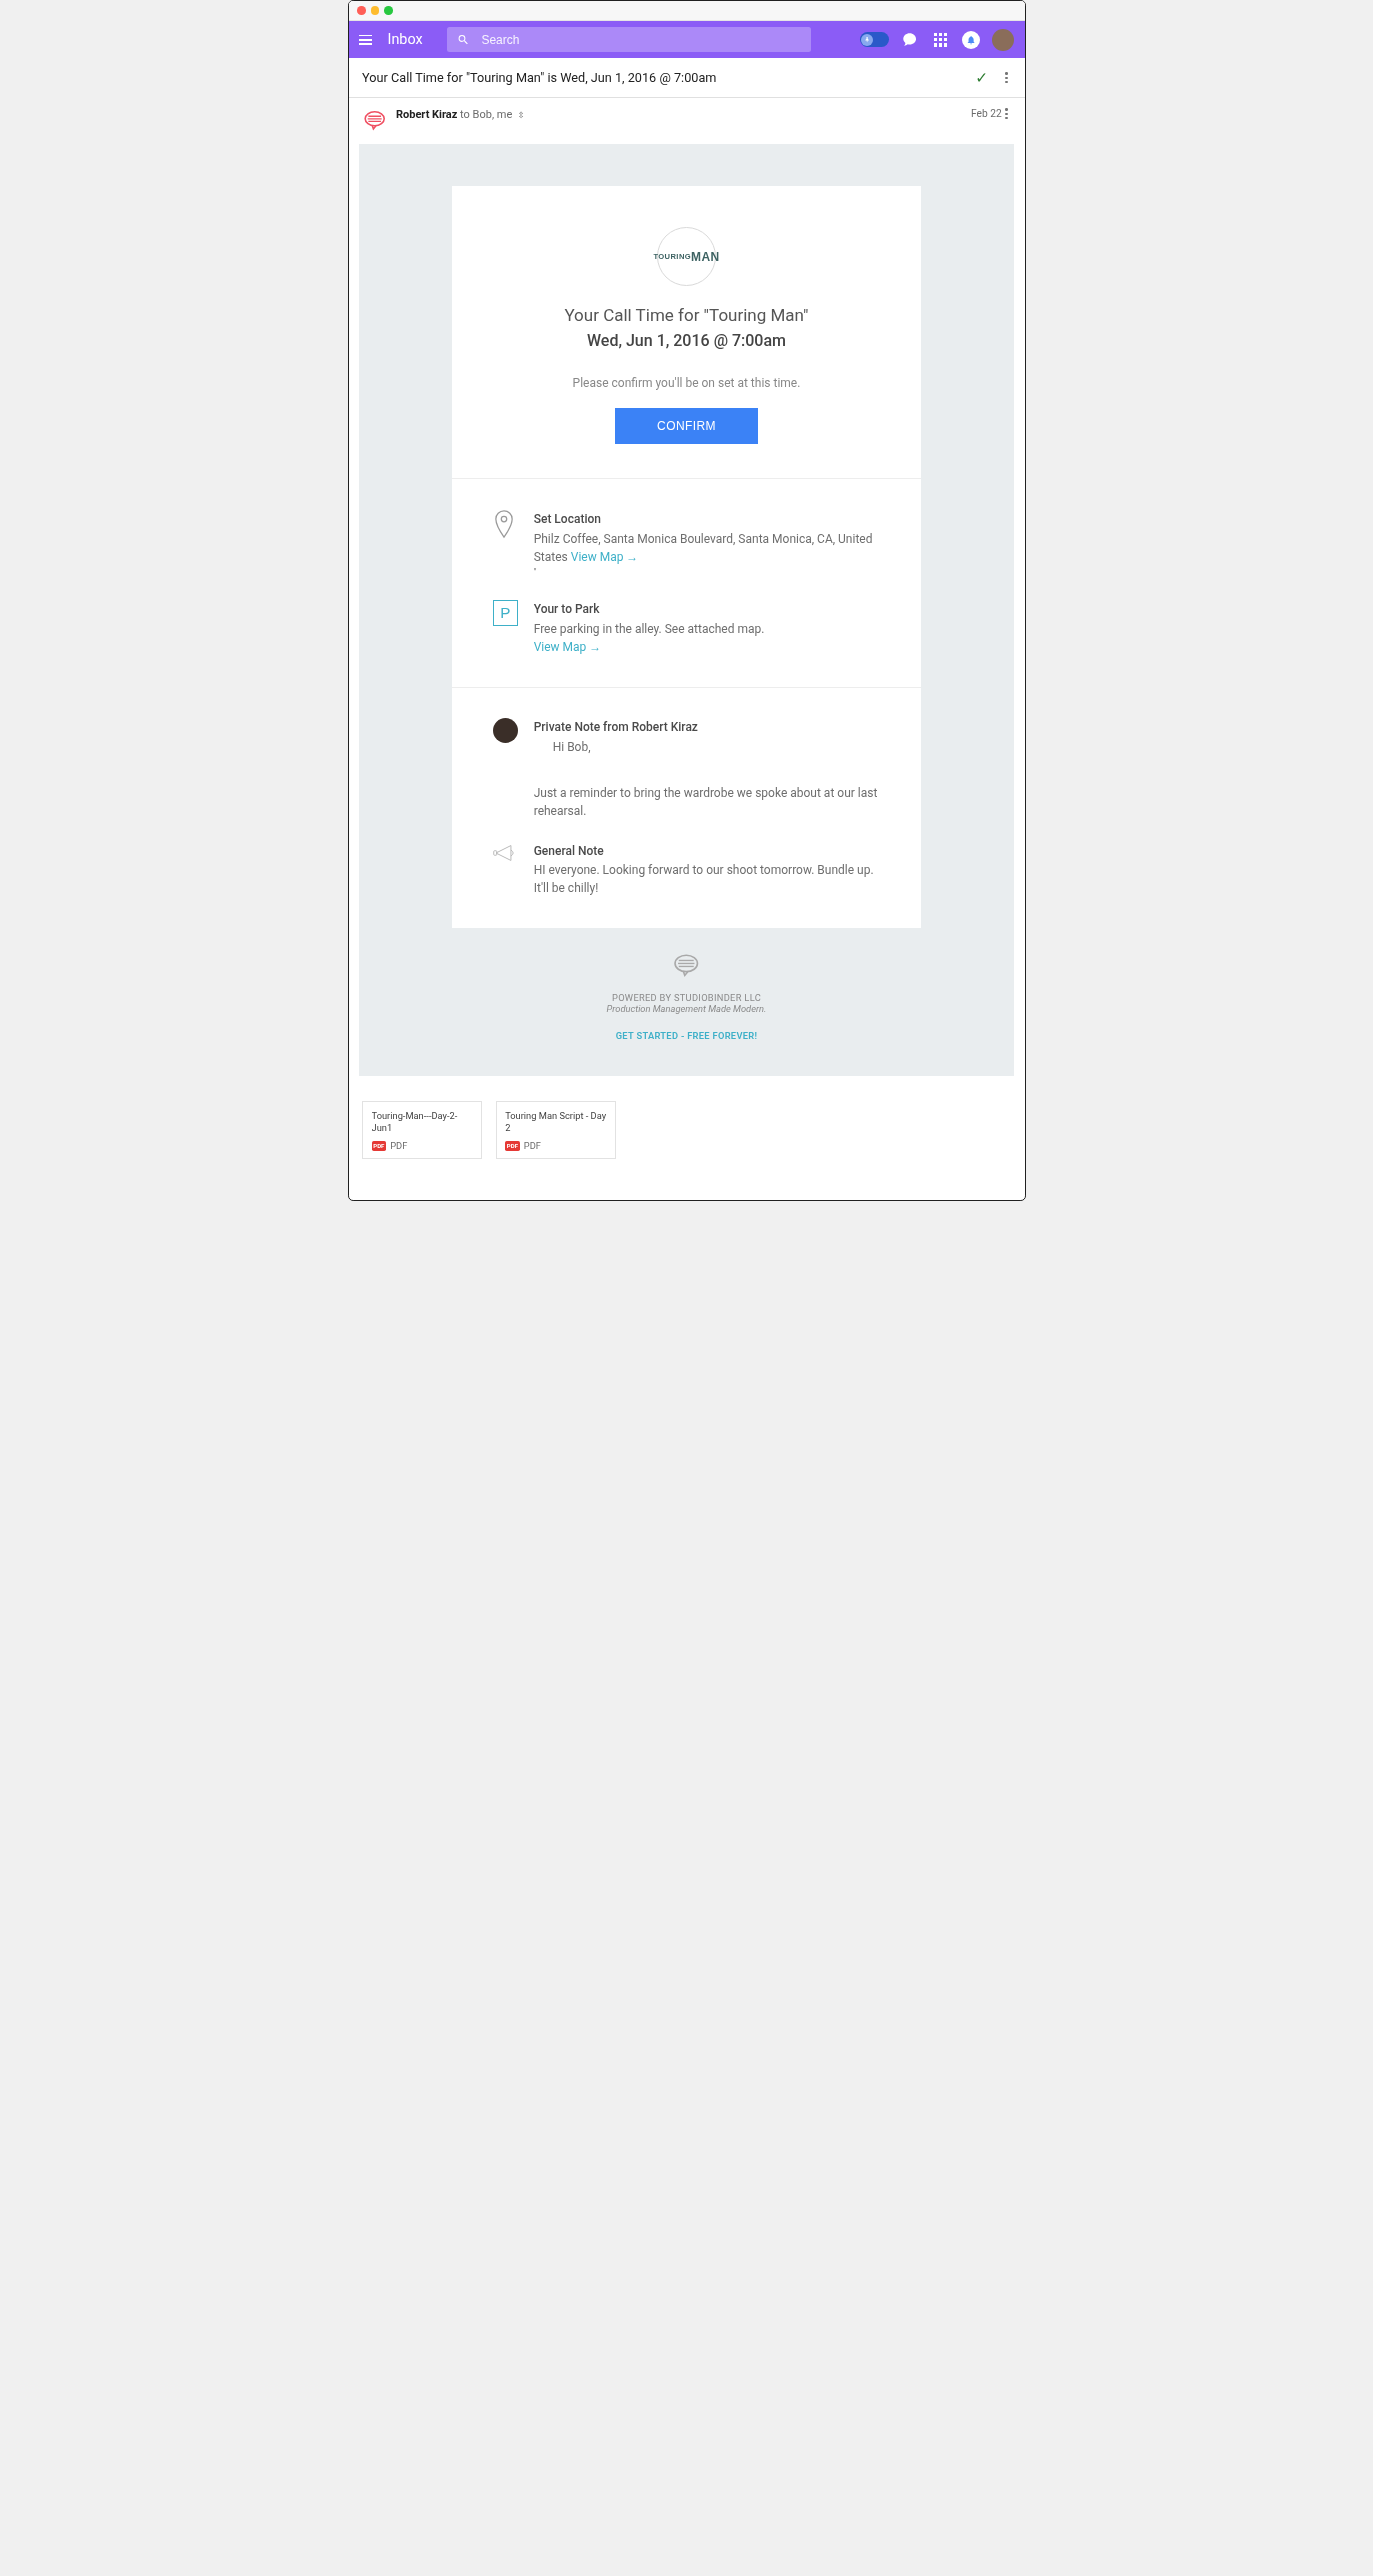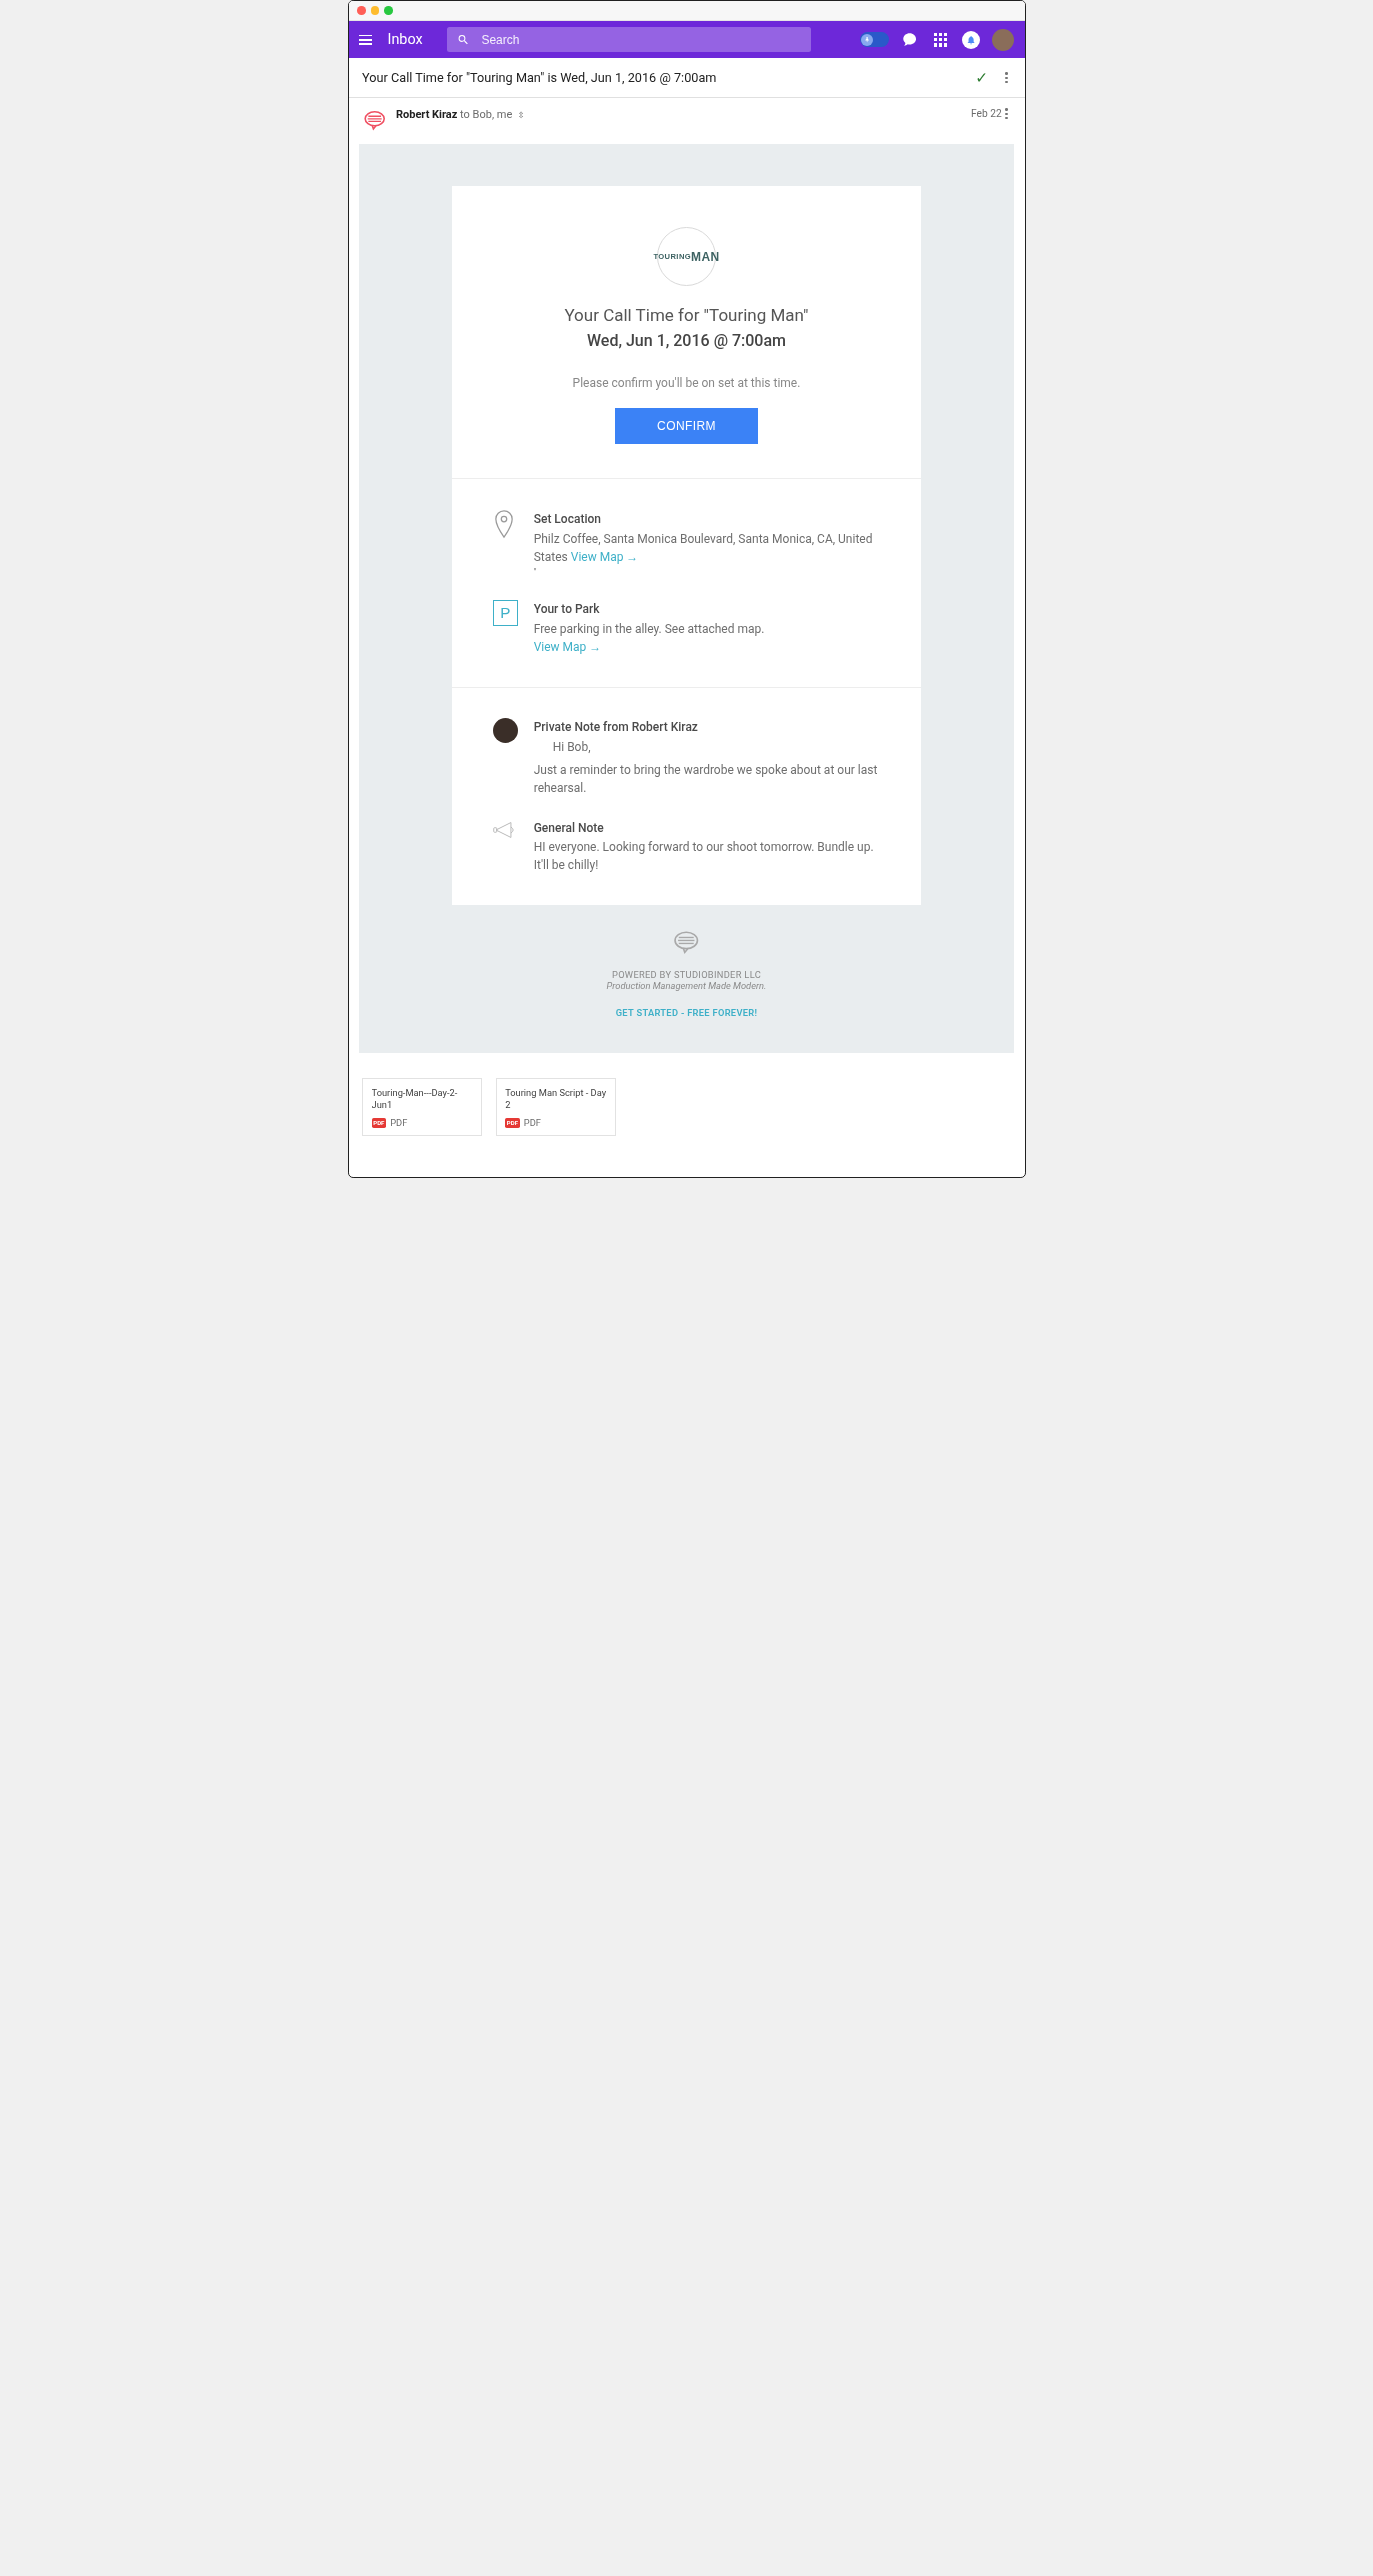--- a/index.html
+++ b/index.html
@@ -2,21 +2,21 @@
 <html style="font-size:13.6px"><head>
 <meta charset="utf-8">
 <style>
   * { margin: 0; padding: 0; box-sizing: border-box; }
   body { font-family: -apple-system, BlinkMacSystemFont, "Segoe UI", Roboto, Helvetica, Arial, sans-serif; background: #f0f0f0; }
   .window { width: 678px; margin: 0 auto; background: #fff; border: 1.7px solid #202020; border-radius: 5.1px; overflow: hidden; }
   .chrome-bar { background: #f7f7f7; height: 20.3px; display: flex; align-items: center; padding: 0 8.5px; border-bottom: 0.8px solid #e5e5e5; }
   .chrome-dot { width: 8.5px; height: 8.5px; border-radius: 50%; margin-right: 5.1px; }
   .chrome-red { background: #ff5f57; } .chrome-yellow { background: #febc2e; } .chrome-green { background: #28c840; }
 
-  .app-bar { background: #6d28d9; height: 37px; display: flex; align-items: center; padding: 0 10.2px; color: #fff; }
+  .app-bar { background: #8b5cf6; height: 37px; display: flex; align-items: center; padding: 0 10.2px; color: #fff; }
   .app-bar .menu-btn { width: 20.3px; height: 20.3px; display: flex; flex-direction: column; justify-content: center; gap: 2.5px; cursor: pointer; }
   .app-bar .menu-btn span { height: 1.7px; background: #fff; width: 13.6px; }
   .app-bar .brand { font-size: 14.4px; margin-left: 8.5px; font-weight: 400; }
   .search-box { flex: 1; margin-left: 24px; background: rgba(255,255,255,0.28); border-radius: 2.5px; height: 25.4px; display: flex; align-items: center; padding: 0 10.2px; max-width: 364px; }
   .search-box svg { width: 13.6px; height: 13.6px; fill: #fff; }
   .search-box input { border: none; background: transparent; color: #fff; font-size: 12px; margin-left: 12px; outline: none; width: 100%; }
   .search-box input::placeholder { color: rgba(255,255,255,0.9); }
   .app-bar-right { display: flex; align-items: center; gap: 12px; margin-left: auto; }
   .pill-toggle { width: 29px; height: 15.3px; background: #2a59c9; border-radius: 7.6px; position: relative; cursor: pointer; }
   .pill-toggle .knob { width: 12px; height: 12px; background: #88a9ef; border-radius: 50%; position: absolute; top: 1.7px; left: 1.7px; display:flex; align-items:center; justify-content:center;}
@@ -57,21 +57,21 @@
   .ec-section { border-top:0.8px solid #ededed; padding: 30.5px 41px; }
   .ec-row { display:flex; margin-bottom:22px; }
   .ec-row:last-child { margin-bottom:0; }
   .ec-icon { width:29px; flex-shrink:0; margin-right:12px; color:#9a9a9a;}
   .ec-body { flex:1; font-size:12px; line-height:1.5; }
   .ec-label { color:#4a4a4a; font-weight:500; margin-bottom:1.7px;}
   .ec-text { color:#6e6e6e; }
   .ec-link { color:#3eb0c8; text-decoration:none; }
   .park-icon { width:25.4px; height:25.4px; border:1.7px solid #3eb0c8; color:#3eb0c8; display:flex; align-items:center; justify-content:center; font-size:15.3px; font-weight:400; font-family: Arial;}
   .note-avatar { width:25.4px; height:25.4px; border-radius:50%; background:#3a2e28;}
-  .ec-body .greet { color:#6e6e6e; margin-bottom:5px;padding-left:19px;}
+  .ec-body .greet { color:#6e6e6e; margin-bottom:28px;padding-left:19px;}
 
   .ec-foot { text-align:center; padding: 25.4px 0 8.5px; }
   .foot-icon { width:30.5px; height:25.4px; margin:0 auto 10.2px;}
   .foot-line1 { font-size:9.3px; color:#8a8a8a; letter-spacing:0.3px;}
   .foot-line2 { font-size:9.3px; color:#8a8a8a; font-style:italic; margin-bottom:12px;}
   .foot-cta { font-size:9.3px; color:#3eb0c8; font-weight:600; letter-spacing:0.3px; text-decoration:none;}
 
   .attachments { display:flex; gap:13.6px; padding: 0 3.4px 15.3px; margin-top:25.4px;}
   .attach { border:0.8px solid #e2e2e2; width:120px; padding:7.6px 8.5px 6.8px; cursor:pointer;}
   .attach .aname { font-size:9.3px; color:#424242; line-height:1.35; margin-bottom:5.1px; height:25.4px; overflow:hidden;}

